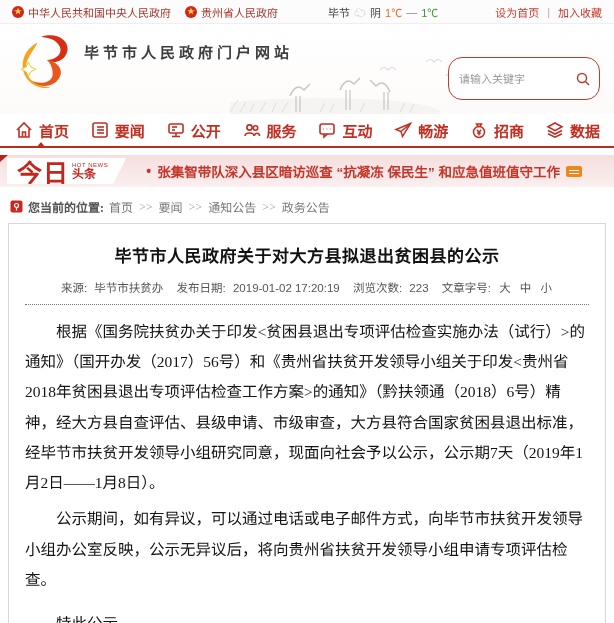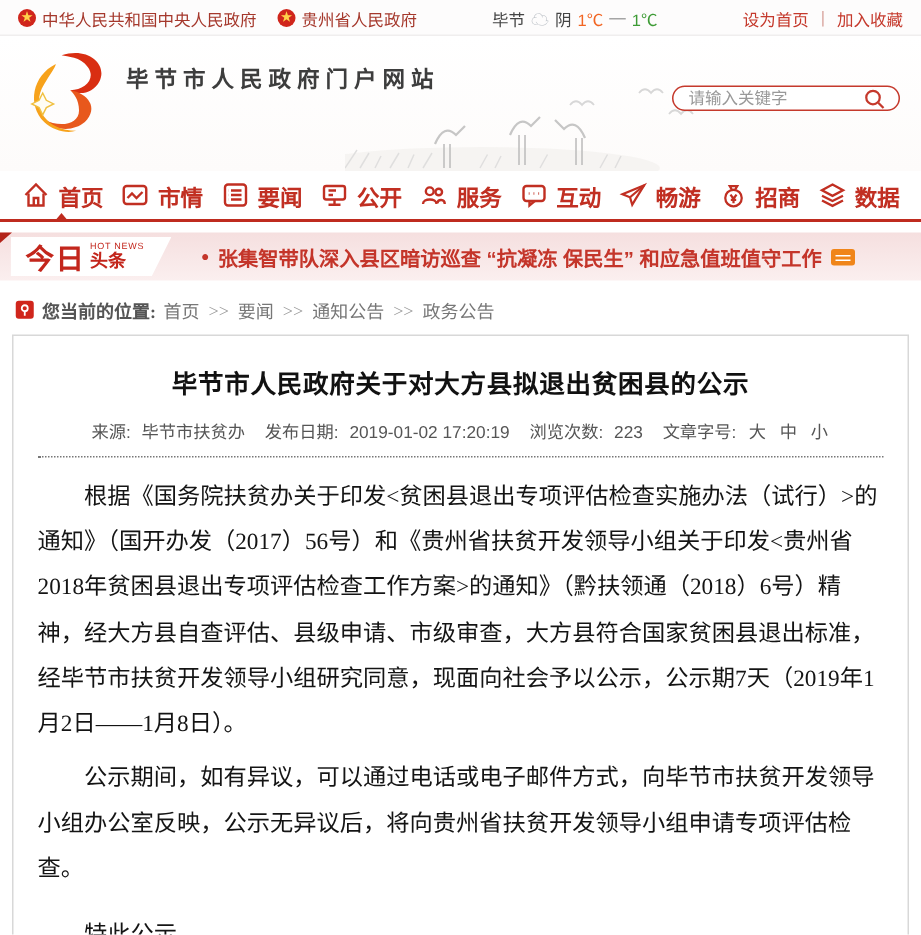--- a/index.html
+++ b/index.html
@@ -28,21 +28,21 @@
   .header { position:relative; height:90px; background:linear-gradient(#ffffff, #fdfbfa); }
   .header-art { position:absolute; left:230px; bottom:0; opacity:.55; pointer-events:none; }
   .logo { position:absolute; left:12px; top:8px; display:flex; align-items:flex-start; gap:6px; }
   .logo-text { padding-top:2px; }
   .logo-cn-row { display:flex; align-items:flex-end; }
   .logo-cn { font-family:"Liberation Serif", serif; font-weight:bold; font-style:italic;
     font-size:31px; color:#c8200f; letter-spacing:2px; line-height:1; }
   .logo-en { font-family:"Liberation Serif", serif; font-weight:bold; font-size:8px;
     color:#c8200f; letter-spacing:1px; margin-left:3px; margin-bottom:2px; }
   .site-name { font-size:15px; font-weight:bold; color:#3d3d3d; letter-spacing:4px; margin-top:7px; margin-left:4px; }
-  .search-box { position:absolute; right:14px; top:33px; width:152px; height:17px;
+  .search-box { position:absolute; right:14px; top:33px; width:152px; height:43px;
     border:1px solid #c5392c; border-radius:14px; background:#fff;
     display:flex; align-items:center; padding:0 8px 0 10px; }
   .search-input { flex:1; border:none; outline:none; font-size:11px; color:#333;
     background:transparent; min-width:0; font-family:"Liberation Sans", sans-serif; }
   .search-input::placeholder { color:#999; }
   .search-btn { border:none; background:none; padding:0; cursor:pointer; line-height:0; }
 
   
   .nav { height:34px; border-bottom:2px solid #bf2b1f; display:flex; align-items:center;
     justify-content:space-between; padding:0 14px; background:#fff; }
@@ -54,21 +54,21 @@
     border-bottom:6px solid #bf2b1f; }
 
   
   .band { position:relative; margin-top:7px; height:32px;
     background:linear-gradient(#f5dfdf, #fbefef); display:flex; align-items:center; }
   .band::before { content:""; position:absolute; left:0; top:0;
     border-top:7px solid #b3241a; border-right:8px solid transparent; }
   .badge { margin-left:7px; height:26px; background:#fff; display:flex; align-items:center;
     padding:2px 18px 2px 10px;
     clip-path:polygon(0 0, 100% 0, calc(100% - 13px) 100%, 0 100%); }
-  .badge-main { font-size:19px; font-weight:bold; color:#c3261c; letter-spacing:1px; }
+  .badge-main { font-size:25px; font-weight:bold; color:#c3261c; letter-spacing:1px; }
   .badge-stack { display:flex; flex-direction:column; margin-left:3px; line-height:1; }
   .badge-sub-top { font-size:6px; color:#c3261c; letter-spacing:.5px; }
   .badge-sub-bottom { font-size:12px; font-weight:bold; color:#c3261c; }
   .headline { margin-left:20px; display:flex; align-items:center; gap:6px;
     color:#c4352a; font-size:13.5px; font-weight:bold; }
   .headline .bullet { font-size:14px; }
   .hot-tag { width:16px; height:11px; border-radius:2px; background:#f08519; position:relative; }
   .hot-tag::after { content:""; position:absolute; left:3px; top:4px; width:10px; height:1.5px;
     background:#fff; box-shadow:0 3px 0 #fff; }
 
@@ -164,27 +164,20 @@
   <a class="nav-item active">
     <svg width="20" height="20" viewBox="0 0 20 20" stroke="#c12f22" stroke-width="1.6" fill="none">
       <path d="M3 10 L10 3 L17 10"></path>
         <path d="M5 9 V17 H15 V9"></path>
         <path d="M8.5 17 V12 h3 V17"></path>
     </svg>
     <span>首页</span>
   </a>
   <a class="nav-item">
     <svg width="20" height="20" viewBox="0 0 20 20" stroke="#c12f22" stroke-width="1.6" fill="none">
-      <rect x="2.5" y="4" width="15" height="12" rx="2"></rect>
-        <polyline points="5,12 8,9 11,12 15,8"></polyline>
-    </svg>
-    <span>市情</span>
-  </a>
-  <a class="nav-item">
-    <svg width="20" height="20" viewBox="0 0 20 20" stroke="#c12f22" stroke-width="1.6" fill="none">
       <rect x="3" y="3" width="14" height="14" rx="2"></rect>
       <line x1="7" y1="7" x2="14" y2="7"></line>
         <line x1="7" y1="10" x2="14" y2="10"></line>
         <line x1="7" y1="13" x2="14" y2="13"></line>
       <line x1="5.5" y1="7" x2="5.6" y2="7"></line>
         <line x1="5.5" y1="10" x2="5.6" y2="10"></line>
         <line x1="5.5" y1="13" x2="5.6" y2="13"></line>
     </svg>
     <span>要闻</span>
   </a>

